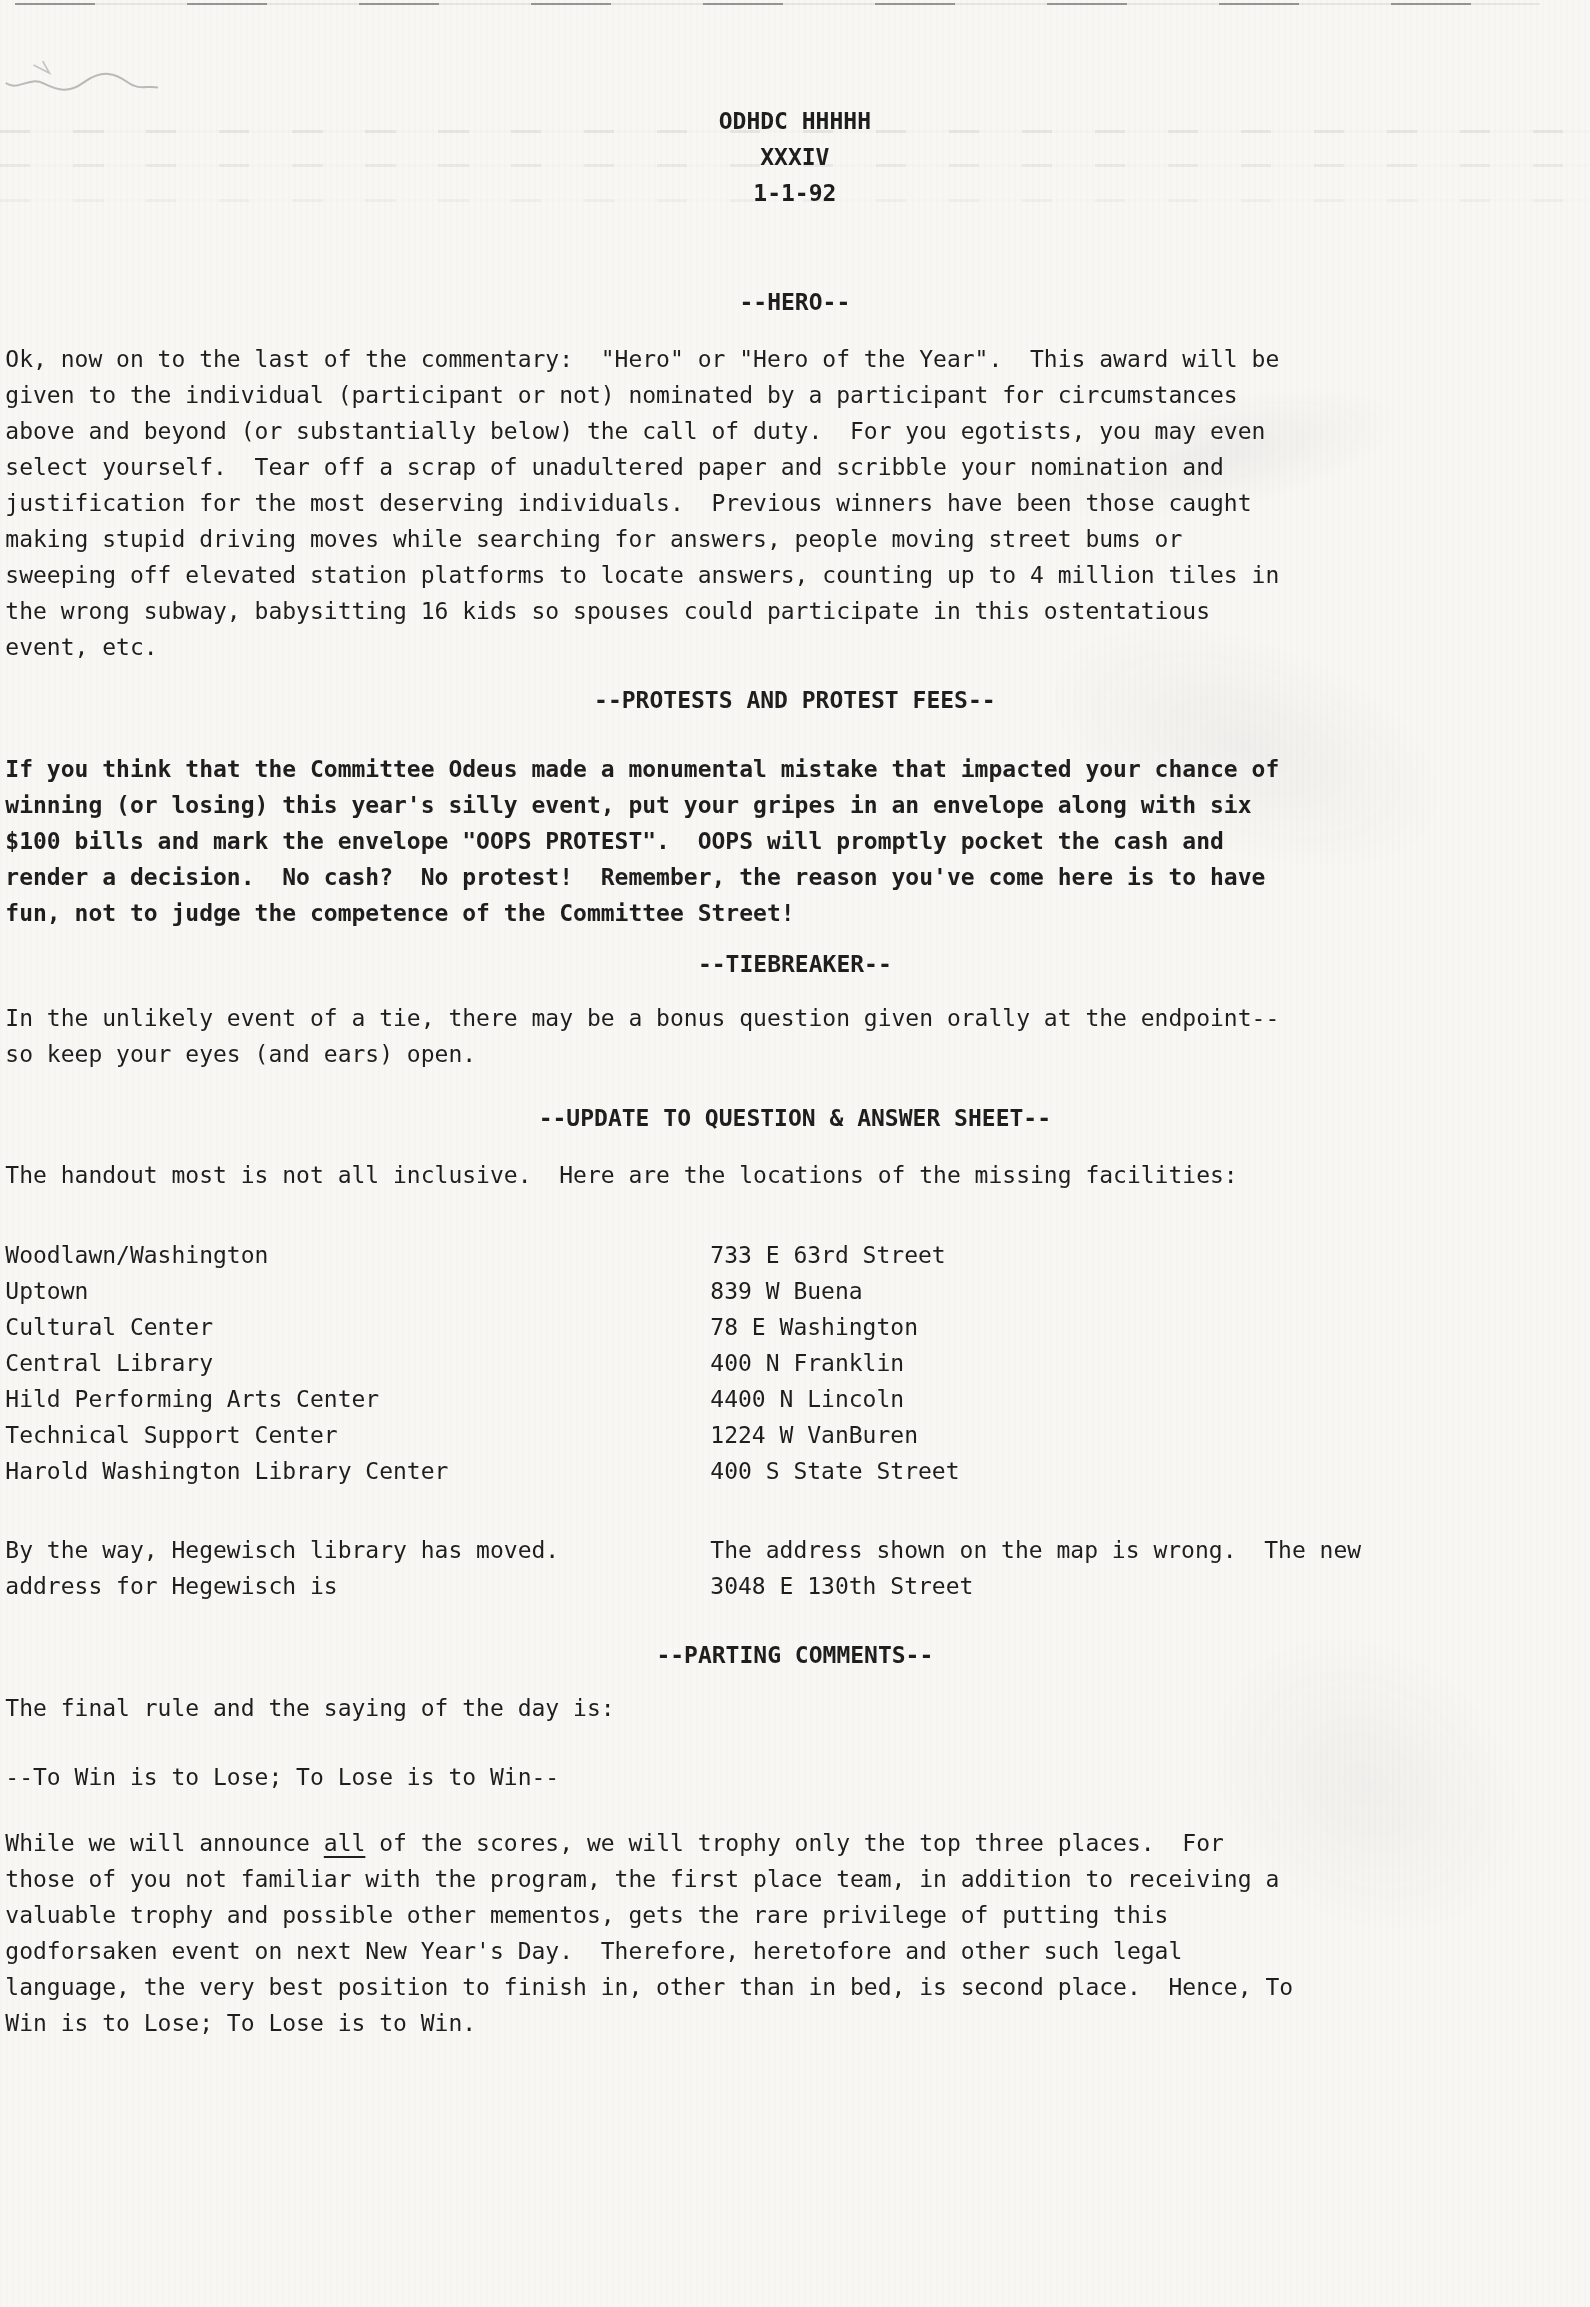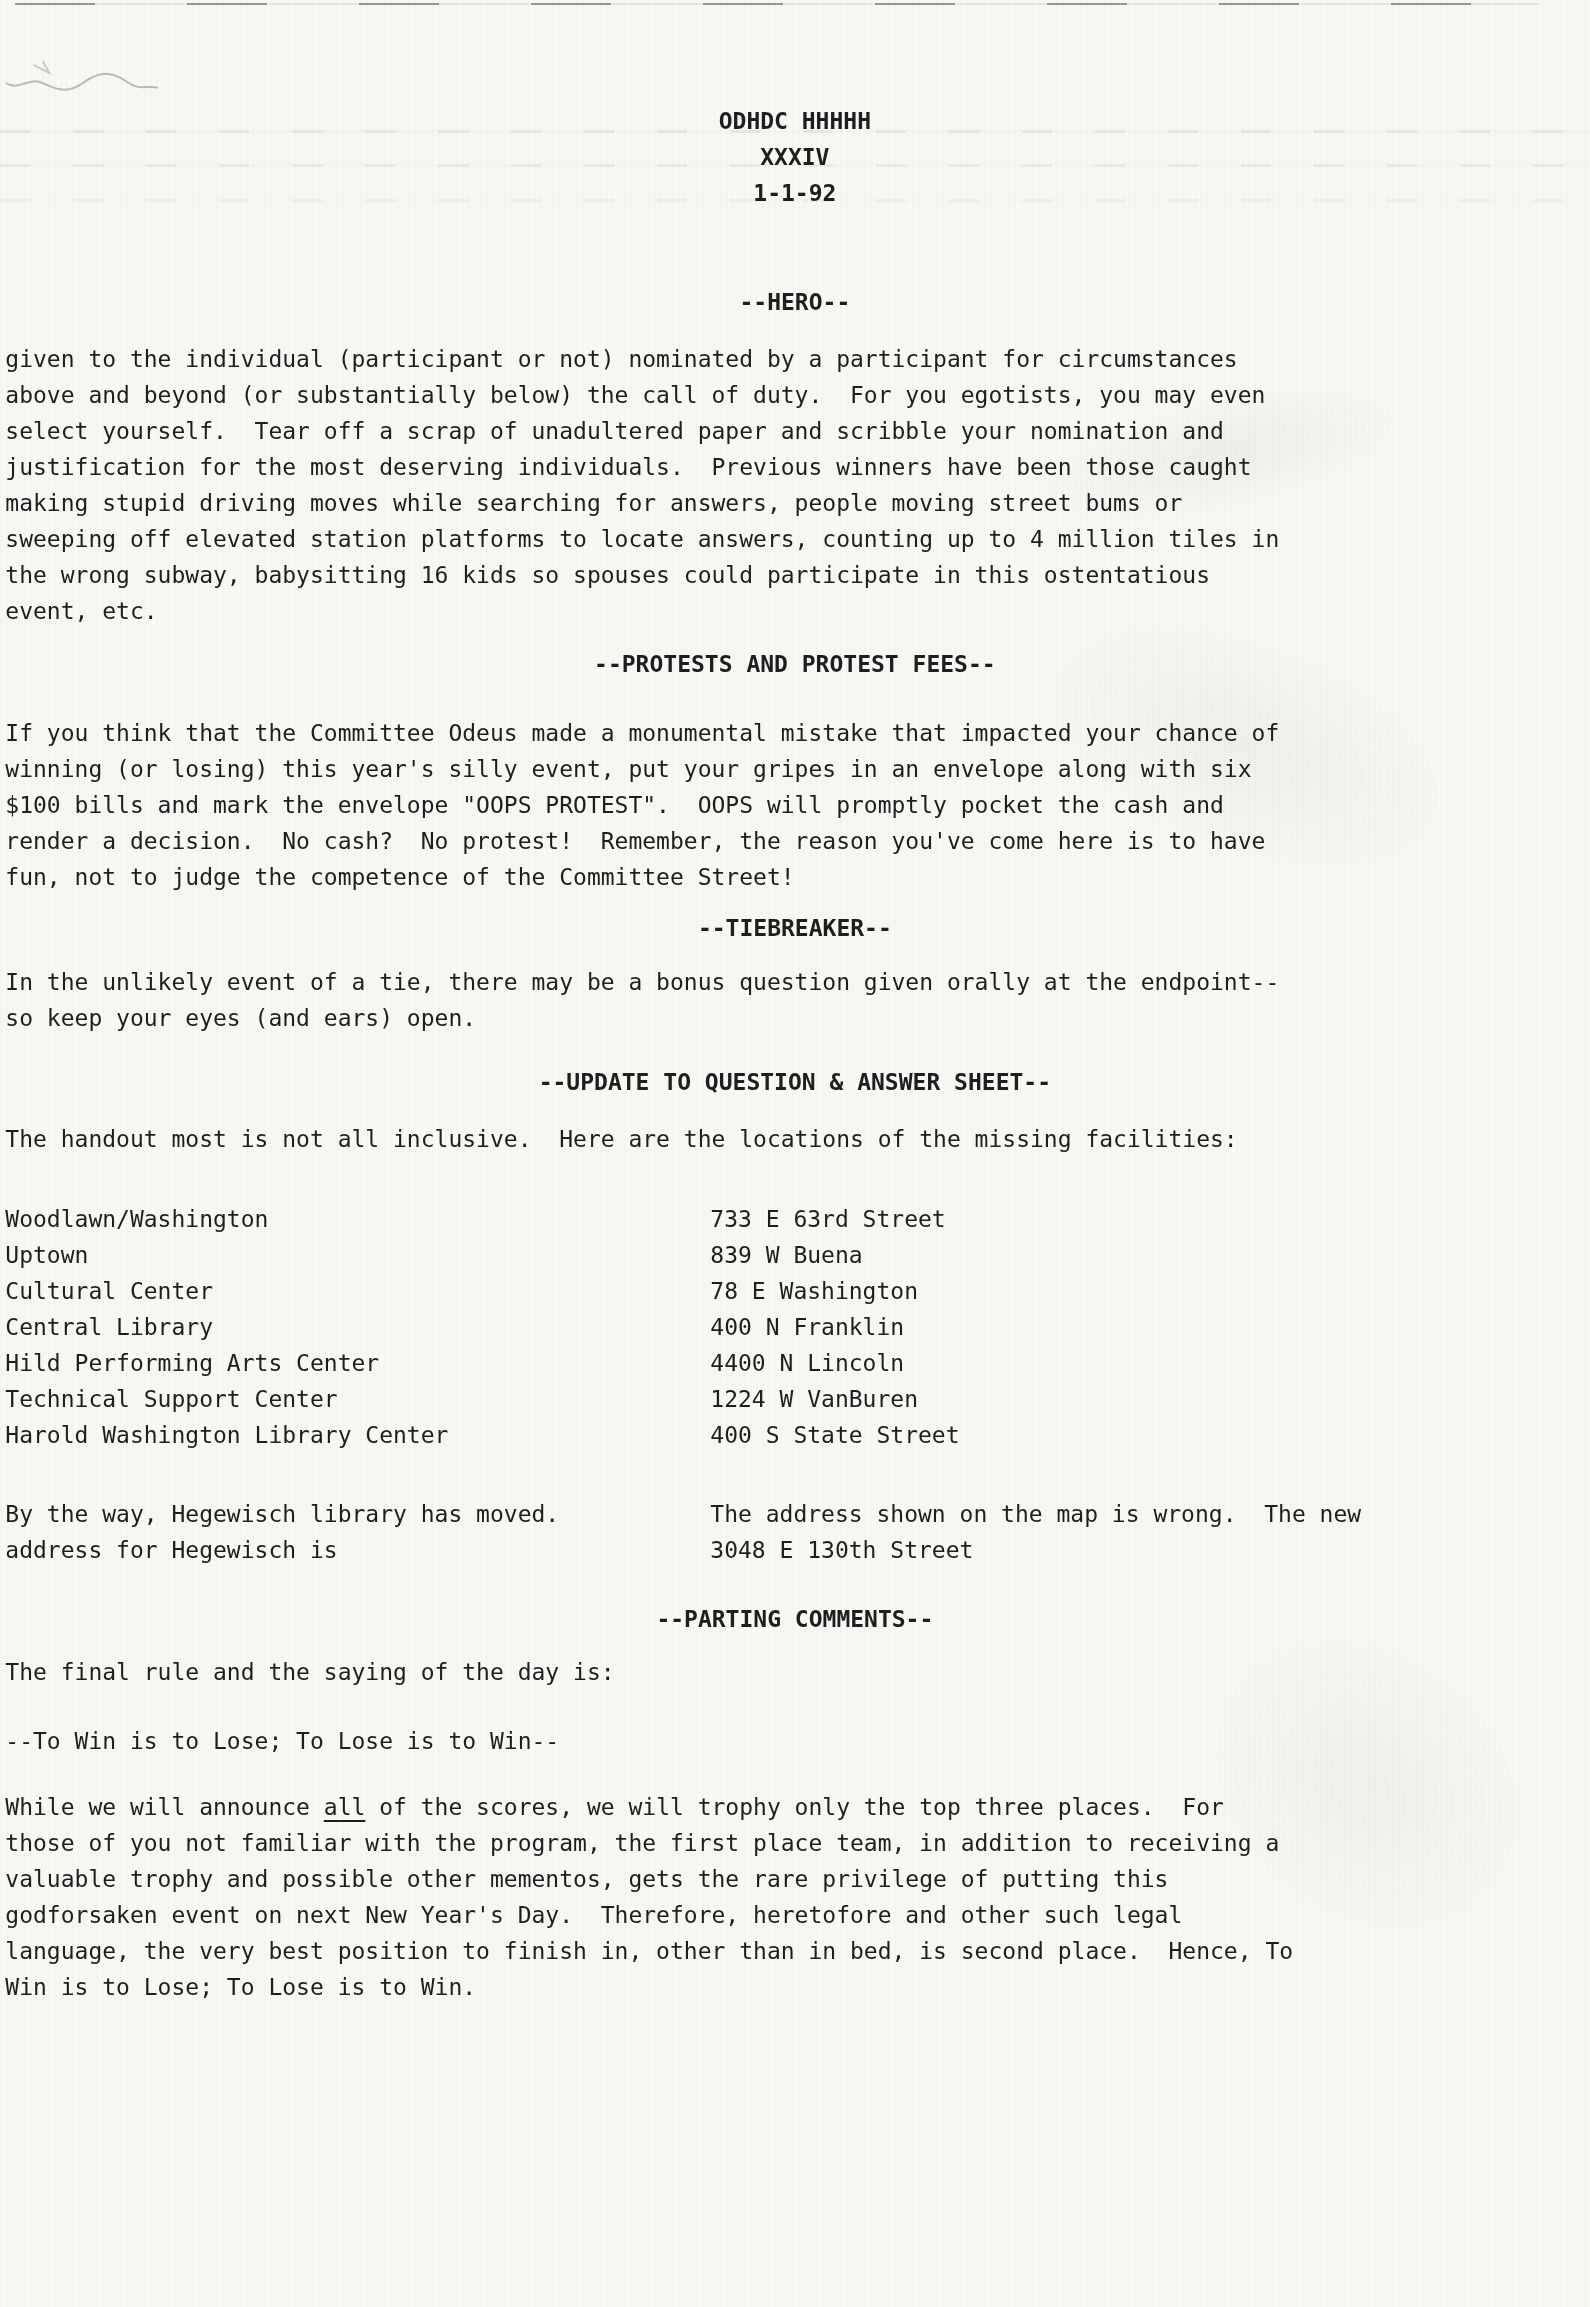--- a/index.html
+++ b/index.html
@@ -60,32 +60,33 @@
   <div class="content">
 
     <div>
       <div class="hdr">ODHDC HHHHH</div>
       <div class="hdr">XXXIV</div>
       <div class="hdr">1-1-92</div>
     </div>
 
     <div class="heading" style="margin-top:73px;">--HERO--</div>
     <div style="margin-top:21px;">
+      <div class="line">Ok, now on to the last of the commentary:  "Hero" or "Hero of the Year".  This award will be</div>
       <div class="line">given to the individual (participant or not) nominated by a participant for circumstances</div>
       <div class="line">above and beyond (or substantially below) the call of duty.  For you egotists, you may even</div>
       <div class="line">select yourself.  Tear off a scrap of unadultered paper and scribble your nomination and</div>
       <div class="line">justification for the most deserving individuals.  Previous winners have been those caught</div>
       <div class="line">making stupid driving moves while searching for answers, people moving street bums or</div>
       <div class="line">sweeping off elevated station platforms to locate answers, counting up to 4 million tiles in</div>
       <div class="line">the wrong subway, babysitting 16 kids so spouses could participate in this ostentatious</div>
       <div class="line">event, etc.</div>
     </div>
 
     <div class="heading" style="margin-top:16.6px;">--PROTESTS AND PROTEST FEES--</div>
-    <div style="margin-top:33px;">
+    <div style="margin-top:33px;font-weight:bold;">
       <div class="line">If you think that the Committee Odeus made a monumental mistake that impacted your chance of</div>
       <div class="line">winning (or losing) this year's silly event, put your gripes in an envelope along with six</div>
       <div class="line">$100 bills and mark the envelope "OOPS PROTEST".  OOPS will promptly pocket the cash and</div>
       <div class="line">render a decision.  No cash?  No protest!  Remember, the reason you've come here is to have</div>
       <div class="line">fun, not to judge the competence of the Committee Street!</div>
     </div>
 
     <div class="heading" style="margin-top:15.3px;">--TIEBREAKER--</div>
     <div style="margin-top:18px;">
       <div class="line">In the unlikely event of a tie, there may be a bonus question given orally at the endpoint--</div>

